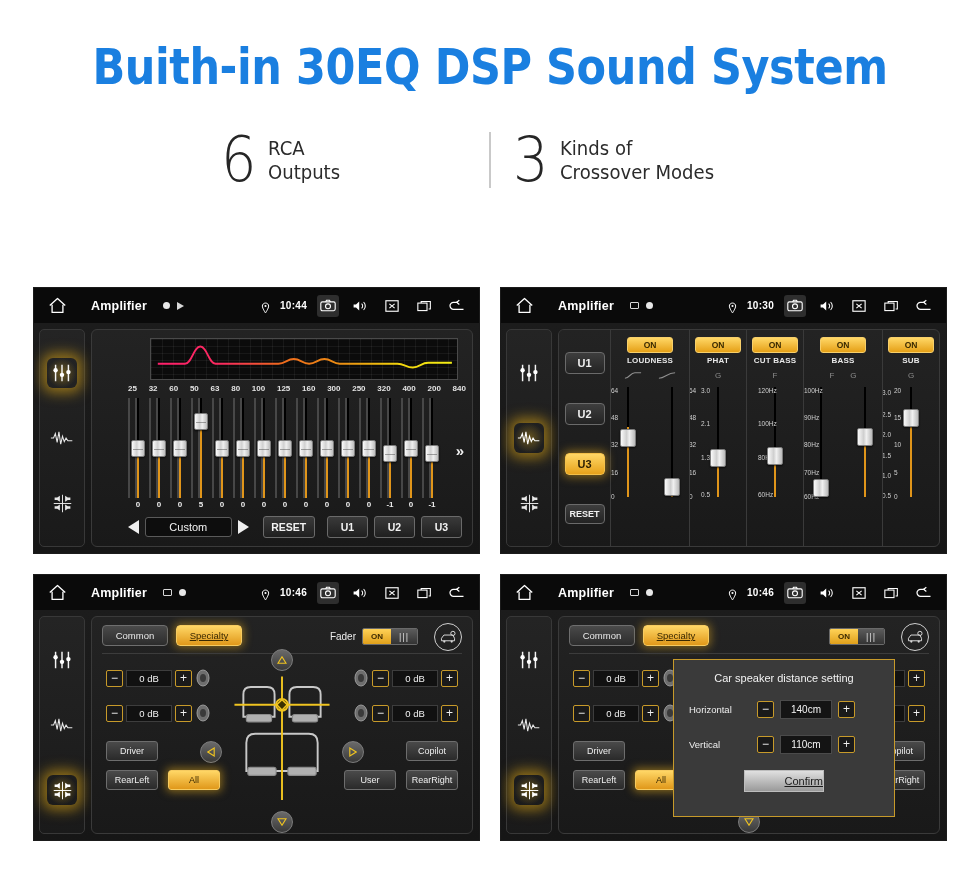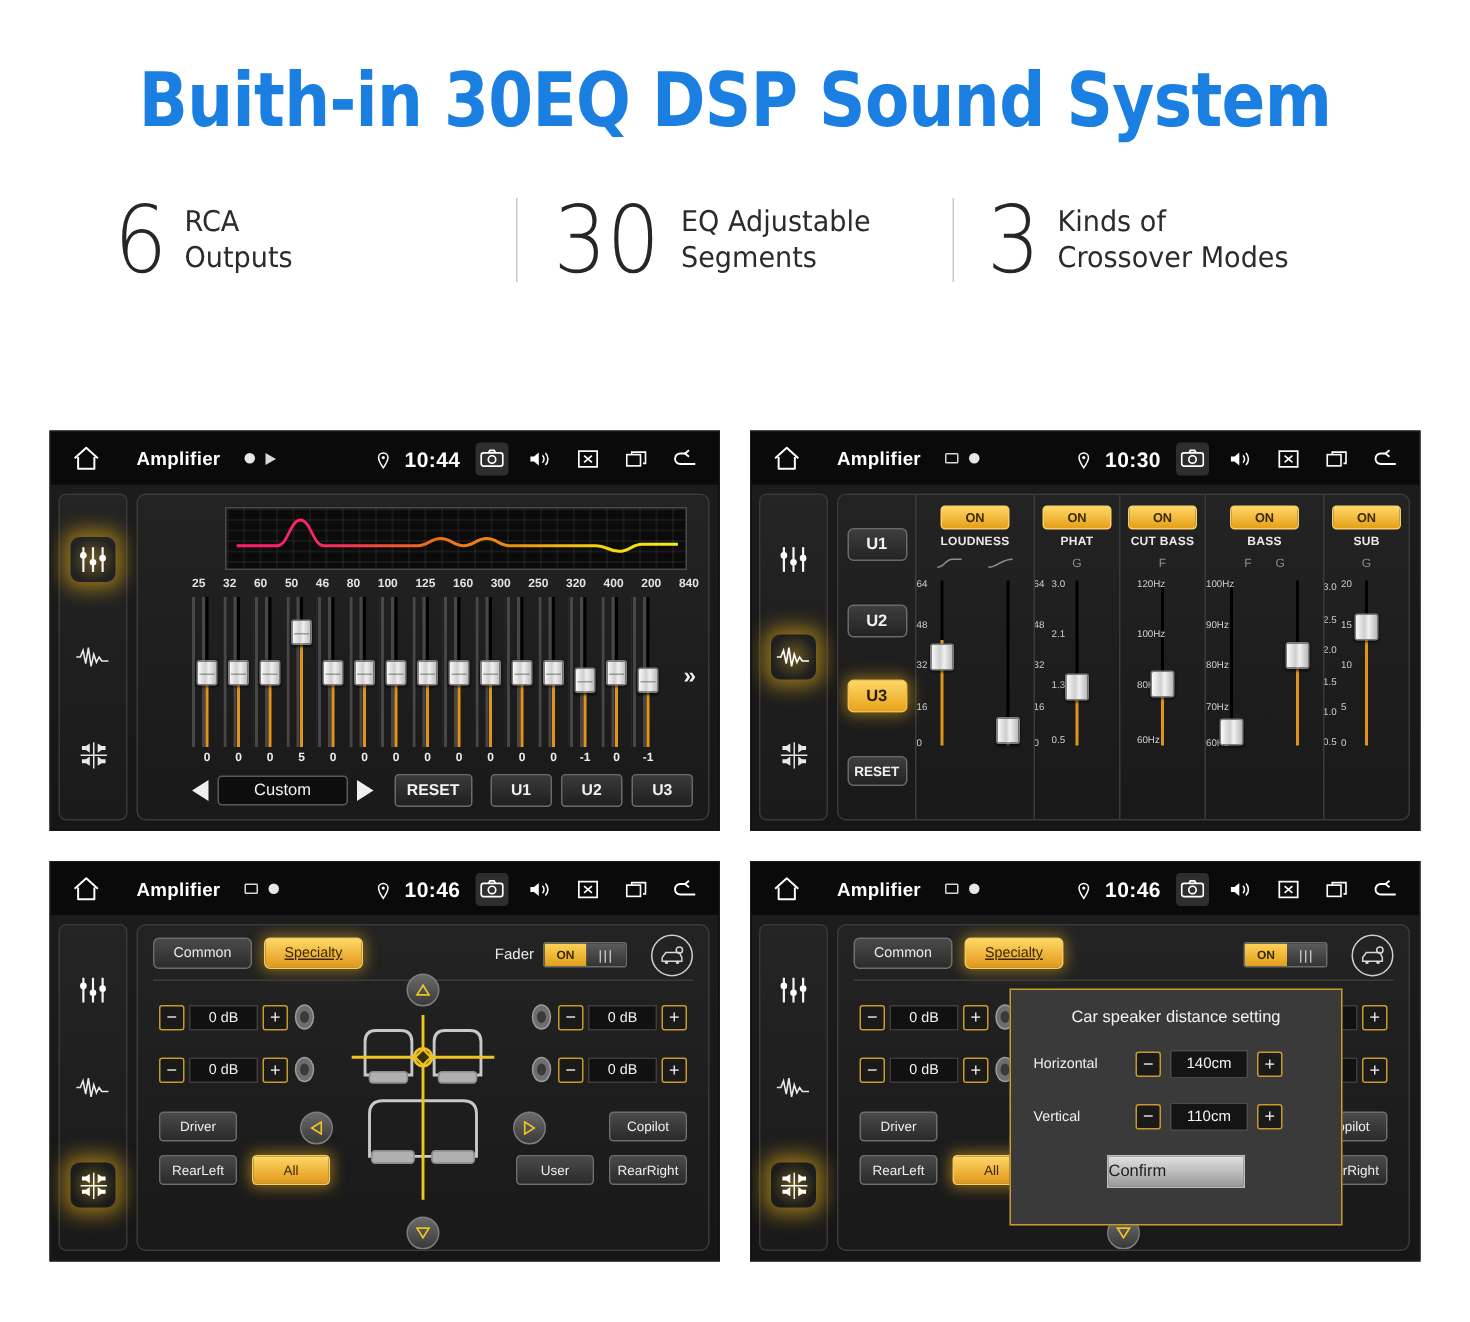--- a/index.html
+++ b/index.html
@@ -88,21 +88,21 @@
   .sb-home { width: 19px; height: 17px; position: relative; }
   .sb-title {
     color: #fff; font-size: 12.5px; font-weight: bold;
     margin-left: 24px; letter-spacing: .2px;
   }
   .sb-minis { display: flex; gap: 7px; margin-left: 16px; align-items: center; }
   .mini-sq { width: 9px; height: 7px; border: 1px solid #d8d8d8; border-radius: 1px; }
   .mini-dot { width: 7px; height: 7px; background: #e8e8e8; border-radius: 50%; }
   .mini-play { width: 0; height: 0; border-left: 7px solid #d8d8d8; border-top: 4px solid transparent; border-bottom: 4px solid transparent; }
   .sb-right { margin-left: auto; display: flex; align-items: center; gap: 10px; }
-  .sb-time { color: #fff; font-size: 14px; font-weight: bold; letter-spacing: .3px; }
+  .sb-time { color: #fff; font-size: 10px; font-weight: bold; letter-spacing: .3px; }
   .sb-pin { width: 9px; height: 12px; position: relative; }
   .sb-ico { width: 22px; height: 22px; display: flex; align-items: center; justify-content: center; }
   .sb-ico.hl { background: #2e2e2e; border-radius: 3px; }
 
   
   .ubody { position: absolute; top: 35px; left: 0; right: 0; bottom: 0;
     background: linear-gradient(180deg,#1c1c1c,#161616);
     display: flex; padding: 6px 6px 6px 5px; gap: 6px; }
 
   
@@ -262,45 +262,38 @@
   .dialog {
     position: absolute; left: 114px; top: 42px; width: 222px; height: 158px;
     background: #3a3a3a; border: 1px solid #c79a2a; z-index: 9;
     display: flex; flex-direction: column; align-items: center; padding-top: 12px;
   }
   .dlg-title { color: #f2f2f2; font-size: 11px; }
   .dlg-row { display: flex; align-items: center; gap: 6px; margin-top: 16px; width: 190px; }
   .dlg-lbl { color: #eee; font-size: 9.5px; width: 62px; }
   .dlg-val { width: 52px; height: 19px; background: #141414; border: 1px solid #4a4a4a;
     color: #f4f4f4; font-size: 10px; text-align: center; line-height: 18px; }
-  .dlg-btn { margin-top: 16px; width: 92px; padding: 4px 0; text-align: left;
+  .dlg-btn { margin-top: 16px; width: 80px; padding: 4px 0; text-align: right;
     background: linear-gradient(180deg,#e0e0e0,#9a9a9a); border: 1px solid #bdbdbd;
-    color: #1c1c1c; font-size: 11px; }
+    color: #1c1c1c; font-size: 11px; text-decoration: underline; }
 </style>
 </head>
 <body>
 
 <div class="headline">Buith-in 30EQ DSP Sound System</div>
 
 <div class="stats">
   <div class="stat">
     <div class="stat-num">6</div>
     <div class="stat-text">
       <div>RCA</div>
       <div>Outputs</div>
     </div>
   </div>
   <div class="stat-div"></div>
-  <div class="stat">
-    <div class="stat-num">30</div>
-    <div class="stat-text">
-      <div>EQ Adjustable</div>
-      <div>Segments</div>
-    </div>
-  </div>
   <div class="stat-div"></div>
   <div class="stat">
     <div class="stat-num">3</div>
     <div class="stat-text">
       <div>Kinds of</div>
       <div>Crossover Modes</div>
     </div>
   </div>
 </div>
 
@@ -408,21 +401,21 @@
               </defs>
             <path d="M8 26 L40 26 C48 26 50 8 58 8 C66 8 68 26 76 26 L150 26 C158 26 160 21 168 21 C176 21 178 26 186 26 C194 26 196 21 204 21 C212 21 214 26 222 26 L290 26 C298 26 300 30 308 30 C316 30 318 25 326 25 L354 25" fill="none" stroke="url(#eqg)" stroke-width="2.1"></path>
           </svg>
         </div>
 
         <div class="eq-freqs">
           <span>25</span>
           <span>32</span>
           <span>60</span>
           <span>50</span>
-          <span>46</span>
+          <span>63</span>
           <span>80</span>
           <span>100</span>
           <span>125</span>
           <span>160</span>
           <span>300</span>
           <span>250</span>
           <span>320</span>
           <span>400</span>
           <span>200</span>
           <span>840</span>

